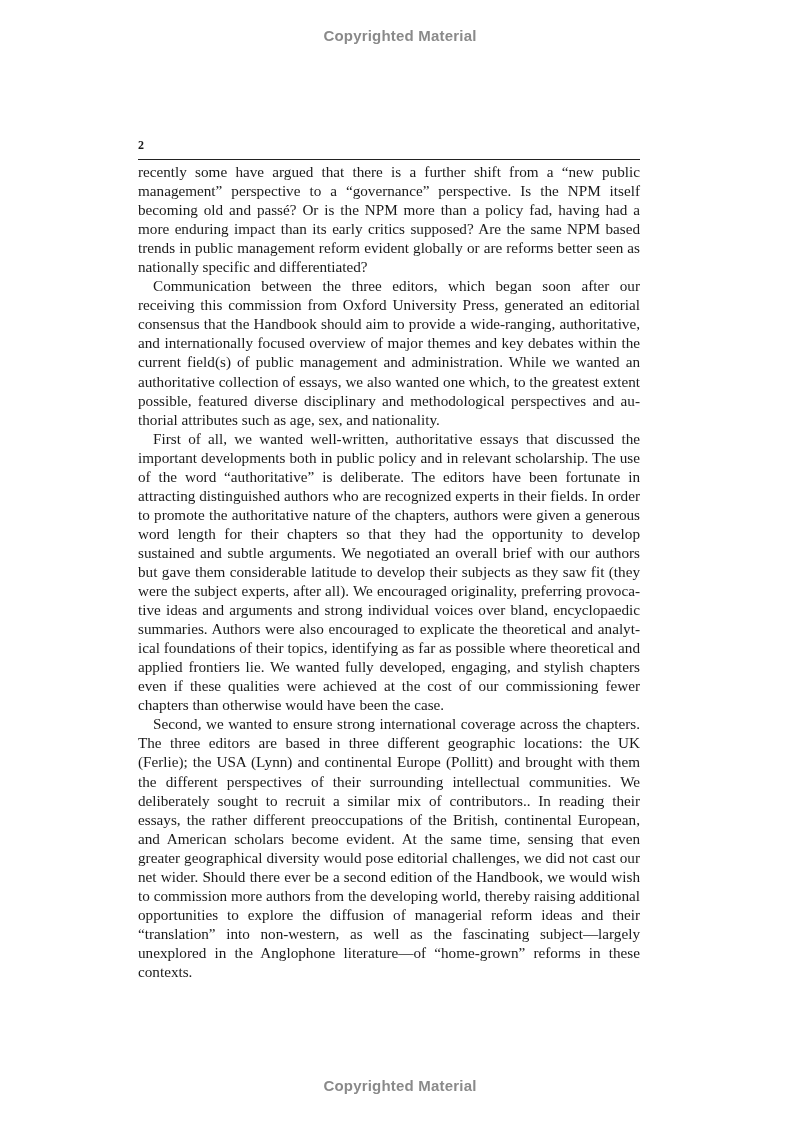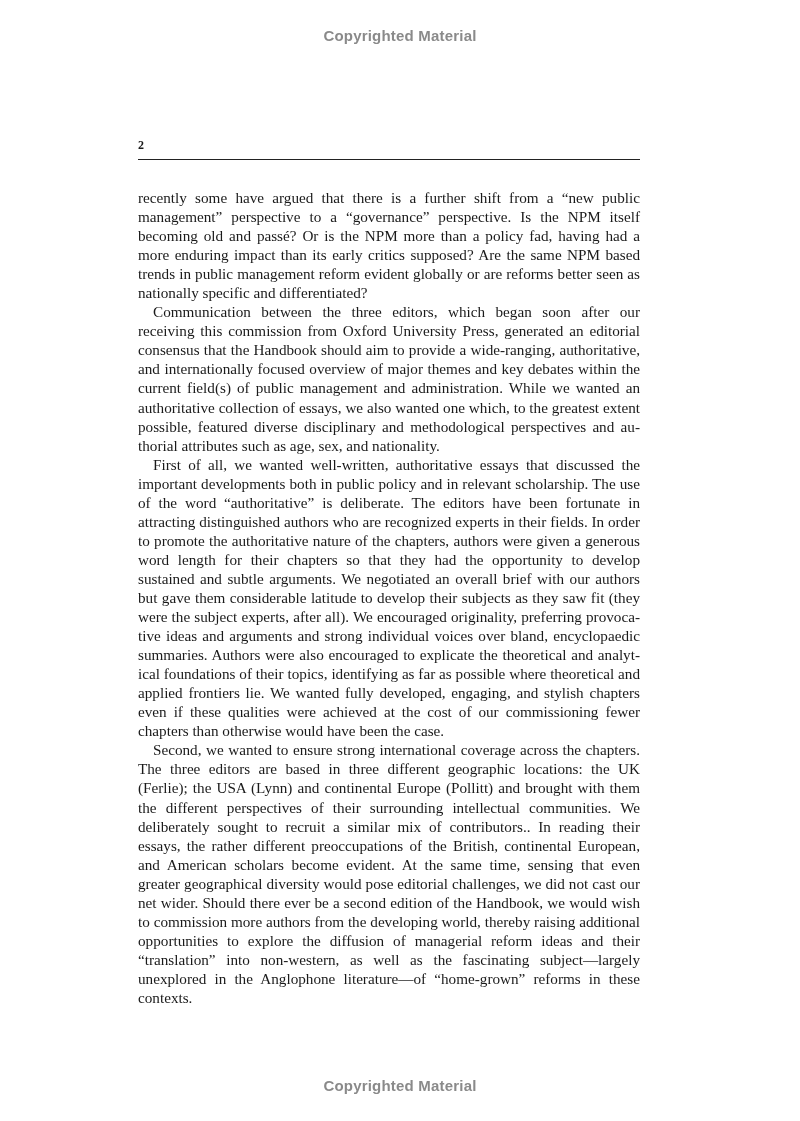--- a/index.html
+++ b/index.html
@@ -15,21 +15,21 @@
     position: absolute; left: 138px; top: 138px; width: 502px;
     font-family: "Liberation Serif", serif; color: #1a1a1a;
   }
   .running-head {
     display: flex; align-items: baseline; height: 20px;
     border-bottom: 1px solid #222; padding-bottom: 1px;
     font-size: 11.5px; letter-spacing: 2.1px; text-transform: uppercase;
   }
   .page-num { width: 28px; font-weight: bold; letter-spacing: 0; font-size: 12px; }
   .head-authors { }
-  .body-text { margin-top: 28px; }
+  .body-text { margin-top: 2px; }
   .para {
     margin: 0; font-size: 15.2px; line-height: 19.05px; text-align: justify;
     hyphens: manual;
   }
   .para.indent { text-indent: 15px; }
 </style>
 </head>
 <body>
 
 <div class="watermark wm-top">Copyrighted Material</div>

